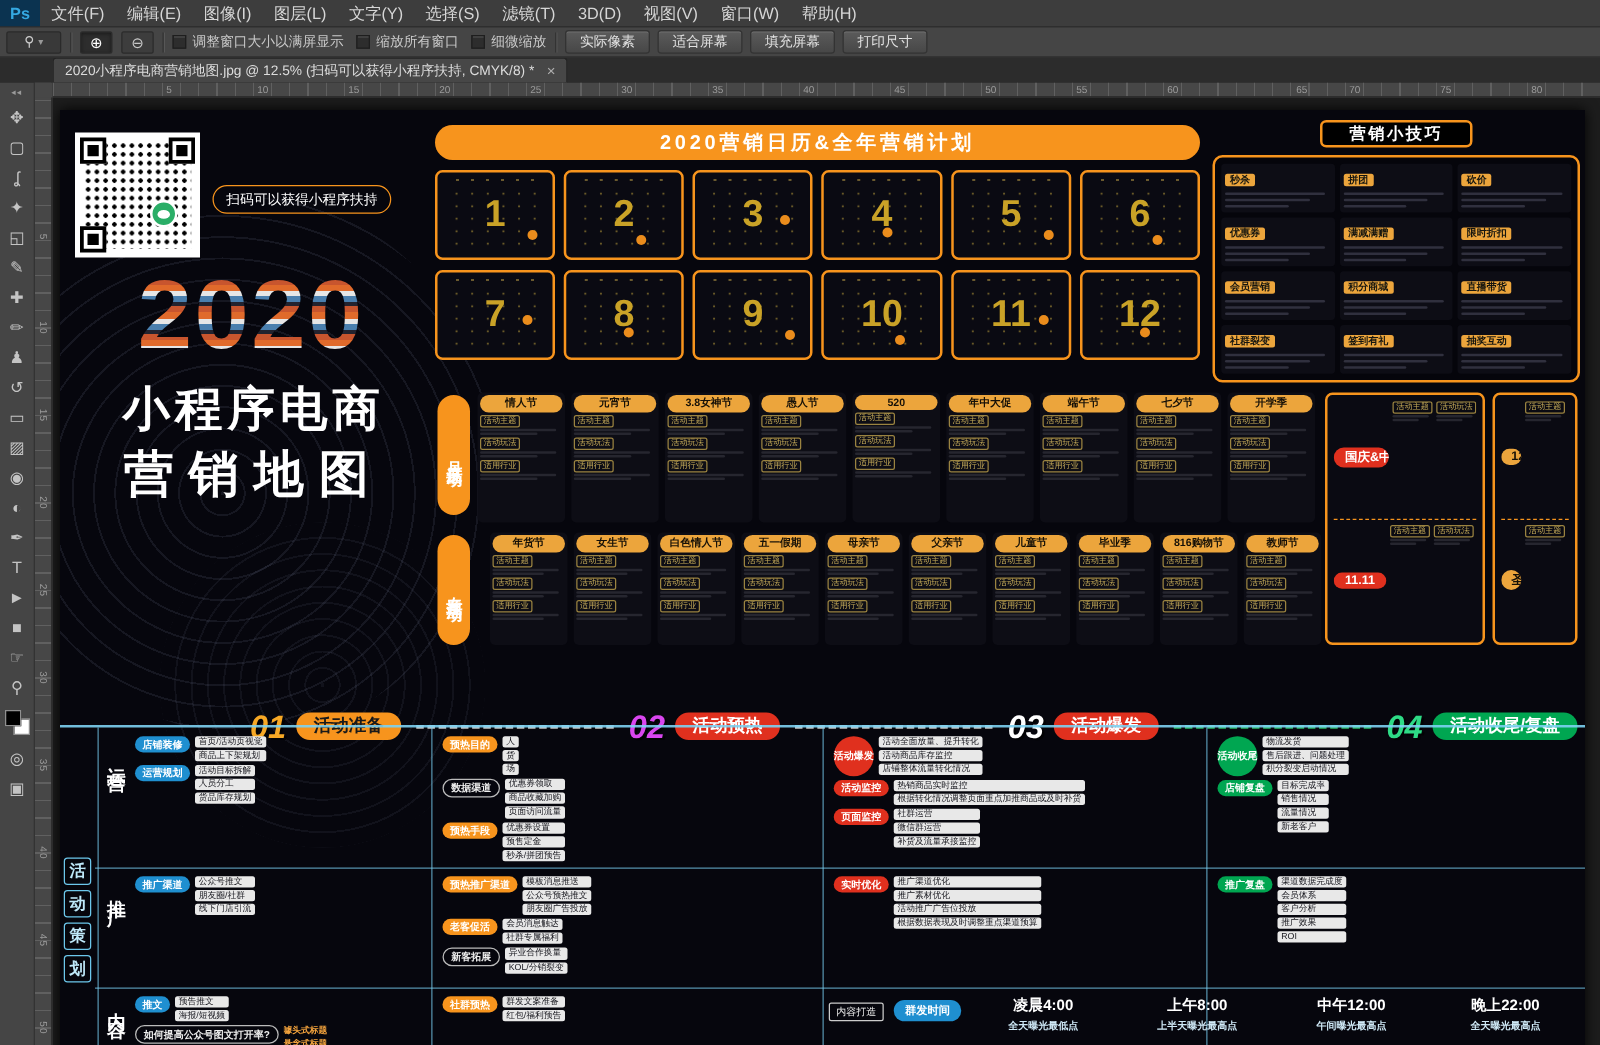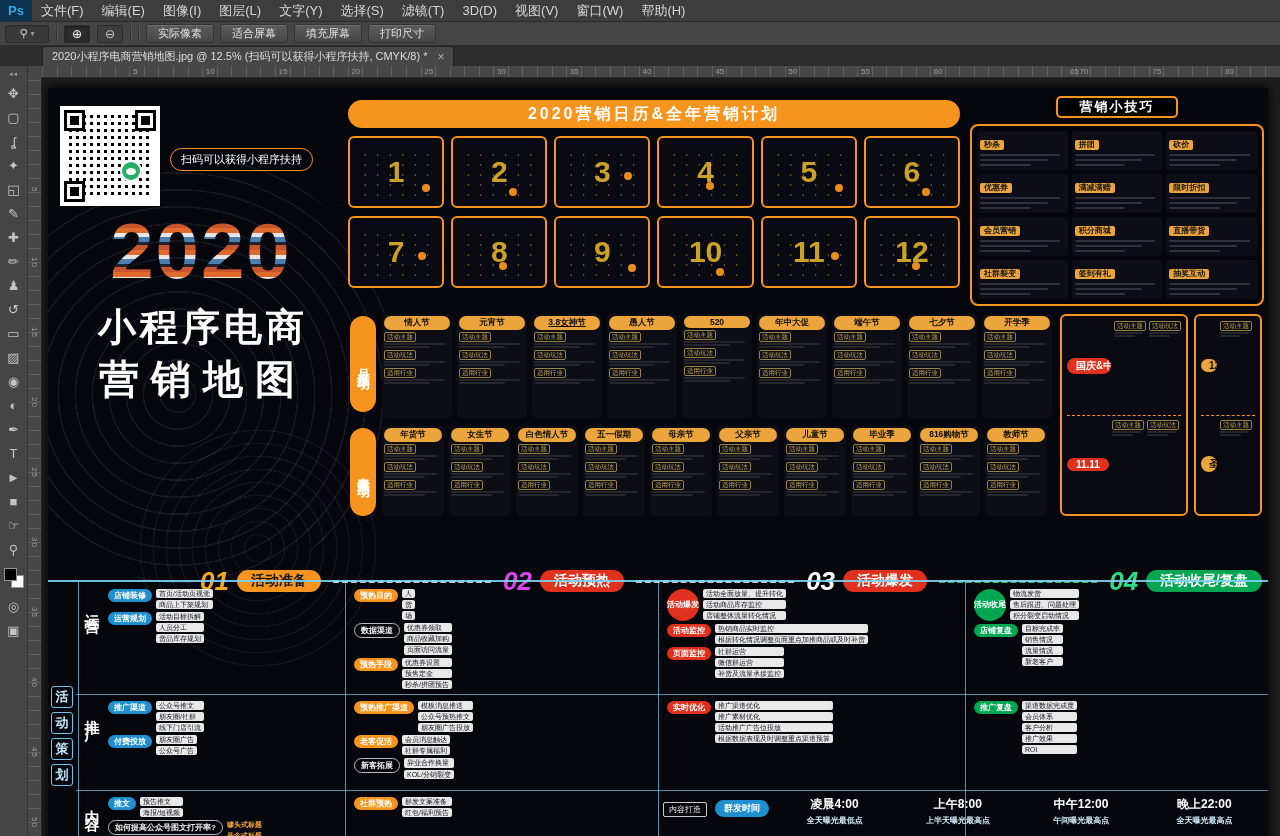--- a/index.html
+++ b/index.html
@@ -149,20 +149,34 @@
 
 <div class="optionsbar">
   <div class="tool-preset">
     <span>⚲</span>
     <span style="font-size:8px;color:#999;">▾</span>
   </div>
   <div class="sep"></div>
   <div class="zbtn active">⊕</div>
   <div class="zbtn">⊖</div>
   <div class="sep"></div>
+  <div id="opt-checks" style="display:flex;align-items:center;gap:10px;">
+      <label class="opt-check">
+        <span class="box"></span>
+        <span>调整窗口大小以满屏显示</span>
+      </label>
+      <label class="opt-check">
+        <span class="box"></span>
+        <span>缩放所有窗口</span>
+      </label>
+      <label class="opt-check">
+        <span class="box"></span>
+        <span>细微缩放</span>
+      </label>
+    </div>
   <div class="sep"></div>
   <div id="opt-buttons" style="display:flex;align-items:center;gap:6px;">
       <button class="opt-btn">实际像素</button>
       <button class="opt-btn">适合屏幕</button>
       <button class="opt-btn">填充屏幕</button>
       <button class="opt-btn">打印尺寸</button>
     </div>
 </div>
 
 <div class="tabbar">
@@ -178,21 +192,21 @@
     <span class="hr-num" style="left: 236.6px;">15</span>
     <span class="hr-num" style="left: 309.4px;">20</span>
     <span class="hr-num" style="left: 382.2px;">25</span>
     <span class="hr-num" style="left: 455px;">30</span>
     <span class="hr-num" style="left: 527.8px;">35</span>
     <span class="hr-num" style="left: 600.6px;">40</span>
     <span class="hr-num" style="left: 673.4px;">45</span>
     <span class="hr-num" style="left: 746.2px;">50</span>
     <span class="hr-num" style="left: 819px;">55</span>
     <span class="hr-num" style="left: 891.8px;">60</span>
-    <span class="hr-num" style="left: 987px; padding-left: 41px;">65</span>
+    <span class="hr-num" style="left: 954px; padding-left: 41px;">65</span>
     <span class="hr-num" style="left: 1037.4px;">70</span>
     <span class="hr-num" style="left: 1110.2px;">75</span>
     <span class="hr-num" style="left: 1183px;">80</span>
   </div>
 <div class="vruler" id="vruler">
     <span class="vr-num" style="top: 121px;">5</span>
     <span class="vr-num" style="top: 191px;">10</span>
     <span class="vr-num" style="top: 261px;">15</span>
     <span class="vr-num" style="top: 331px;">20</span>
     <span class="vr-num" style="top: 401px;">25</span>
@@ -375,21 +389,21 @@
             <span class="fchip">活动玩法</span>
             <div class="fbar" style="width: 92%;"></div>
             <div class="fbar" style="width: 70%;"></div>
           </div>
           <div class="frow">
             <span class="fchip">适用行业</span>
             <div class="fbar" style="width: 92%;"></div>
             <div class="fbar" style="width: 70%;"></div>
           </div>
         </div>
-        <div class="acard" style="width: 70px; text-decoration: underline;">
+        <div class="acard" style="width: 70px;">
           <div class="achip">3.8女神节</div>
           <div class="frow">
             <span class="fchip">活动主题</span>
             <div class="fbar" style="width: 92%;"></div>
             <div class="fbar" style="width: 70%;"></div>
           </div>
           <div class="frow">
             <span class="fchip">活动玩法</span>
             <div class="fbar" style="width: 92%;"></div>
             <div class="fbar" style="width: 70%;"></div>
@@ -504,21 +518,21 @@
           </div>
           <div class="frow">
             <span class="fchip">适用行业</span>
             <div class="fbar" style="width: 92%;"></div>
             <div class="fbar" style="width: 70%;"></div>
           </div>
         </div>
       </div>
 
     <div class="band-label" style="left:302px;top:340px;height:88px;">专题活动</div>
-    <div class="cards" id="cards-topics" style="left:334px;top:338px;height:90px;">
+    <div class="cards" id="cards-topics" style="left:344px;top:338px;height:90px;">
         <div class="acard" style="width: 62px;">
           <div class="achip">年货节</div>
           <div class="frow">
             <span class="fchip">活动主题</span>
             <div class="fbar" style="width: 92%;"></div>
             <div class="fbar" style="width: 70%;"></div>
           </div>
           <div class="frow">
             <span class="fchip">活动玩法</span>
             <div class="fbar" style="width: 92%;"></div>
@@ -879,27 +893,20 @@
         <div class="row-label" style="top: 126px;">推广</div>
         <div class="cell" style="left: 56px; top: 116px; width: 237px; height: 92px;">
           <div class="pg">
             <span class="pg-pill p-blue">推广渠道</span>
             <div class="pg-lines">
               <div class="pg-line">公众号推文</div>
               <div class="pg-line">朋友圈/社群</div>
               <div class="pg-line">线下门店引流</div>
             </div>
           </div>
-          <div class="pg">
-            <span class="pg-pill p-blue">付费投放</span>
-            <div class="pg-lines">
-              <div class="pg-line">朋友圈广告</div>
-              <div class="pg-line">公众号广告</div>
-            </div>
-          </div>
         </div>
         <div class="cell" style="left: 302px; top: 116px; width: 304px; height: 92px;">
           <div class="pg">
             <span class="pg-pill p-orange">预热推广渠道</span>
             <div class="pg-lines">
               <div class="pg-line">模板消息推送</div>
               <div class="pg-line">公众号预热推文</div>
               <div class="pg-line">朋友圈广告投放</div>
             </div>
           </div>

